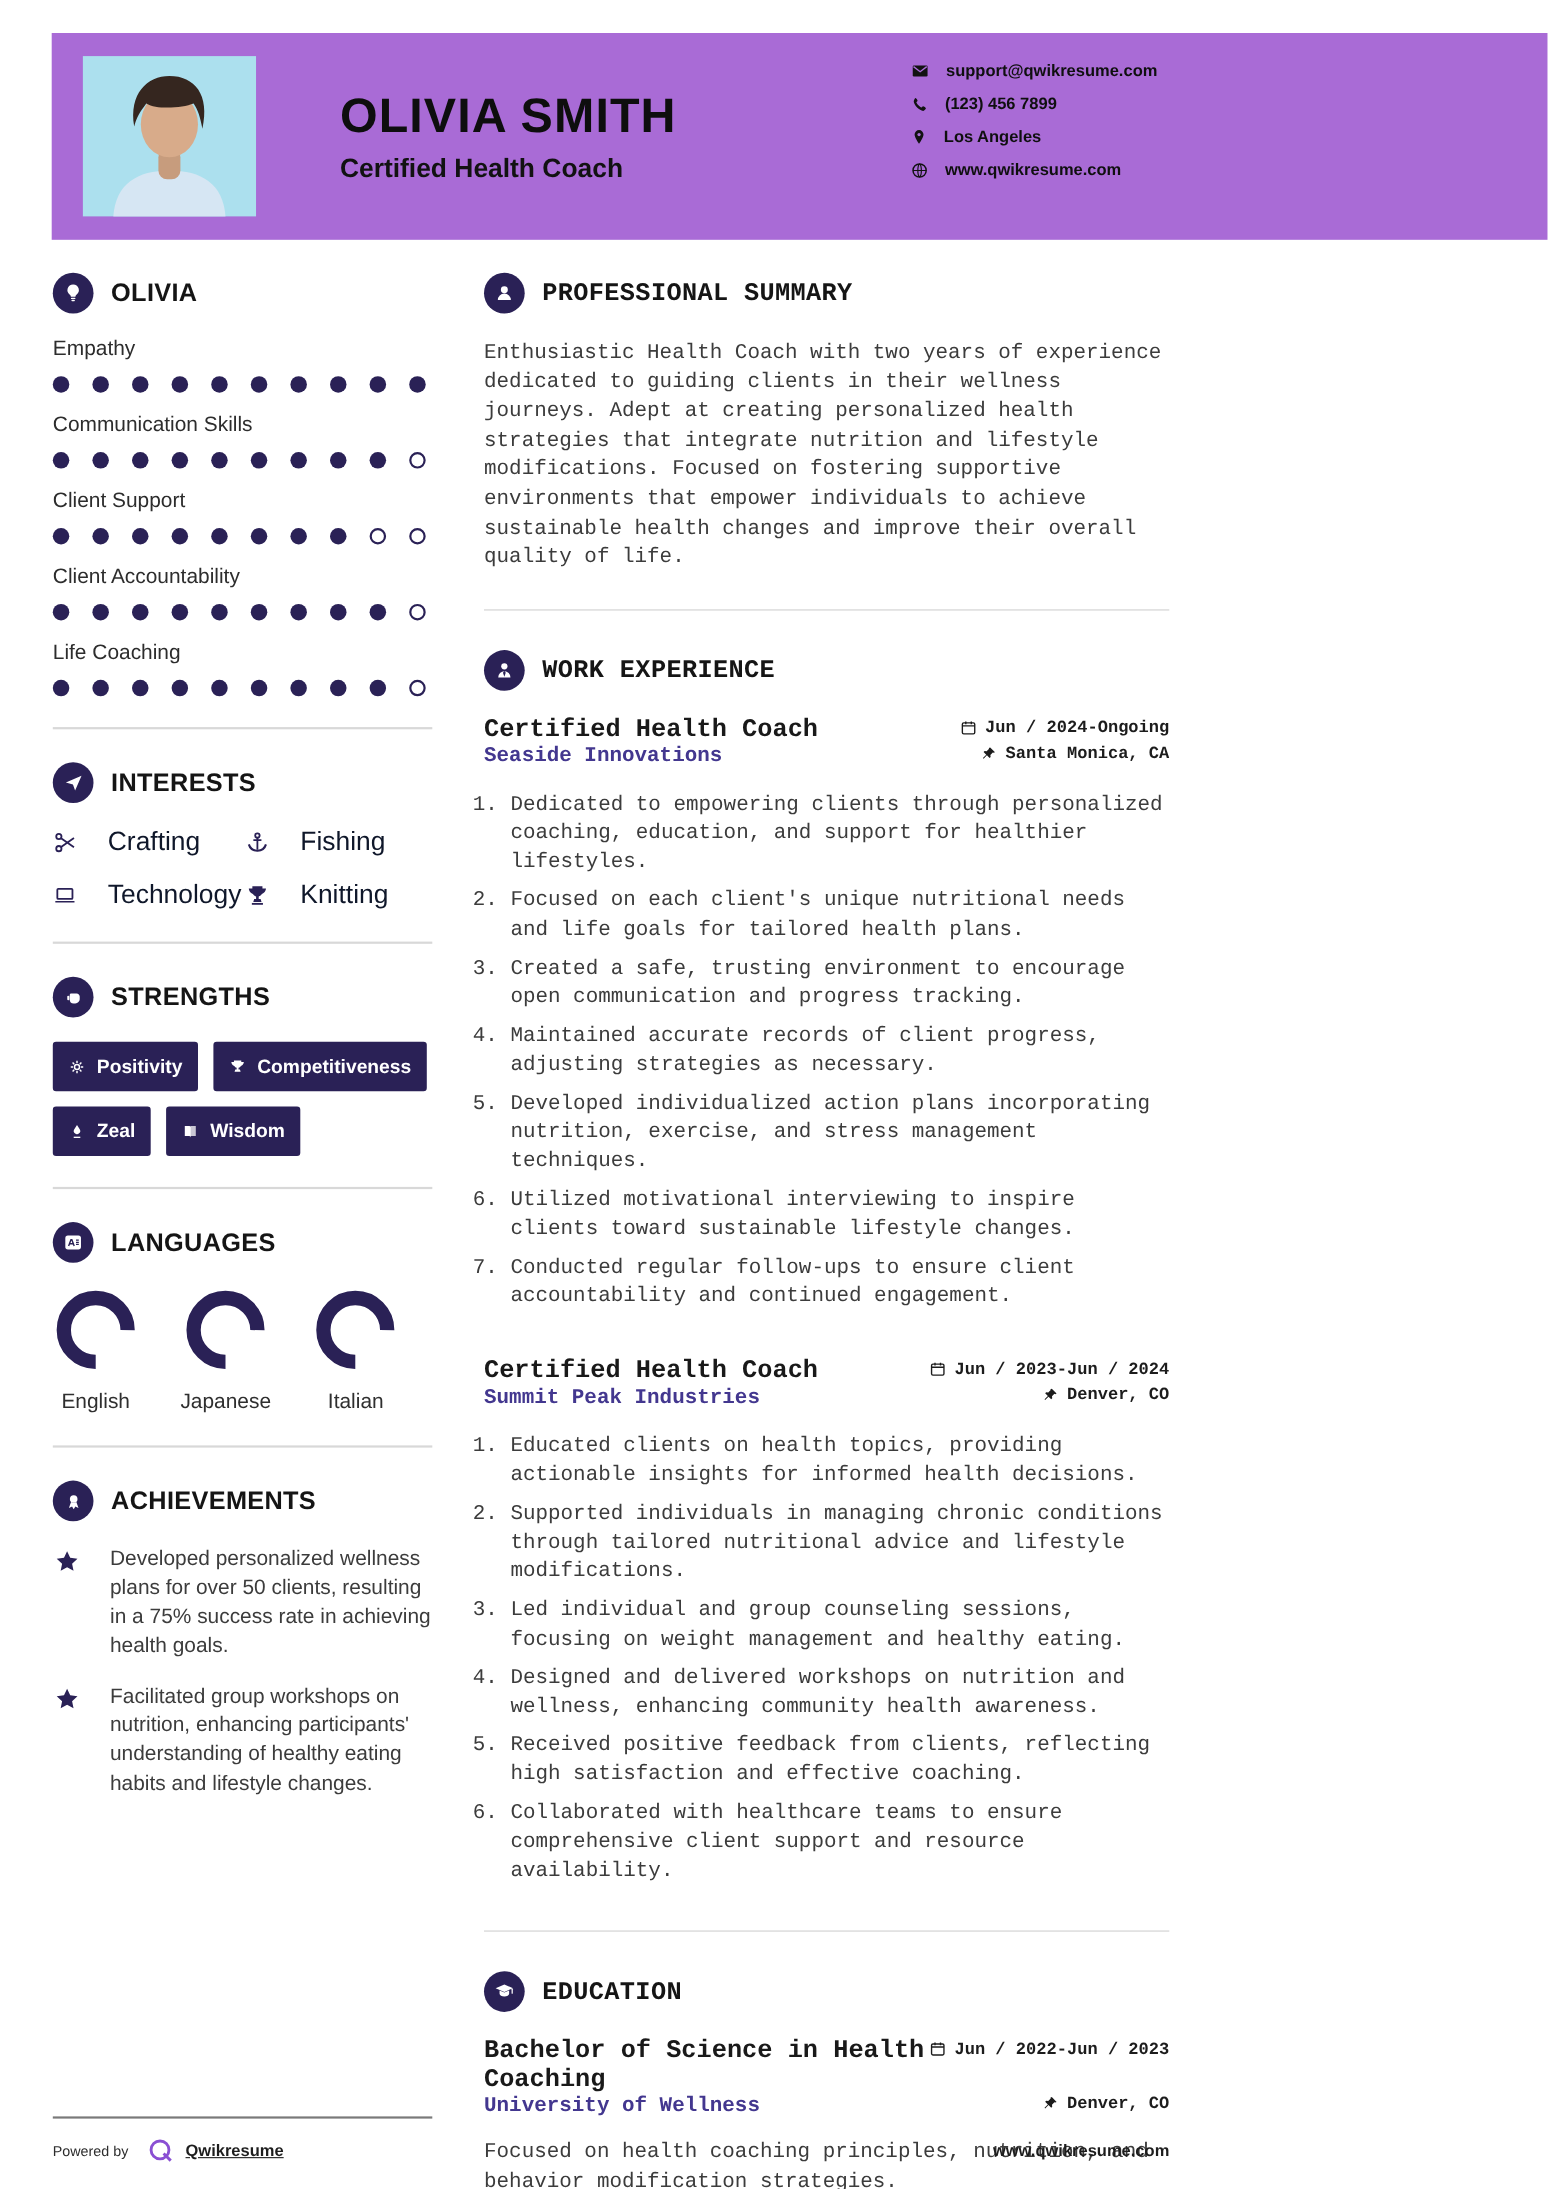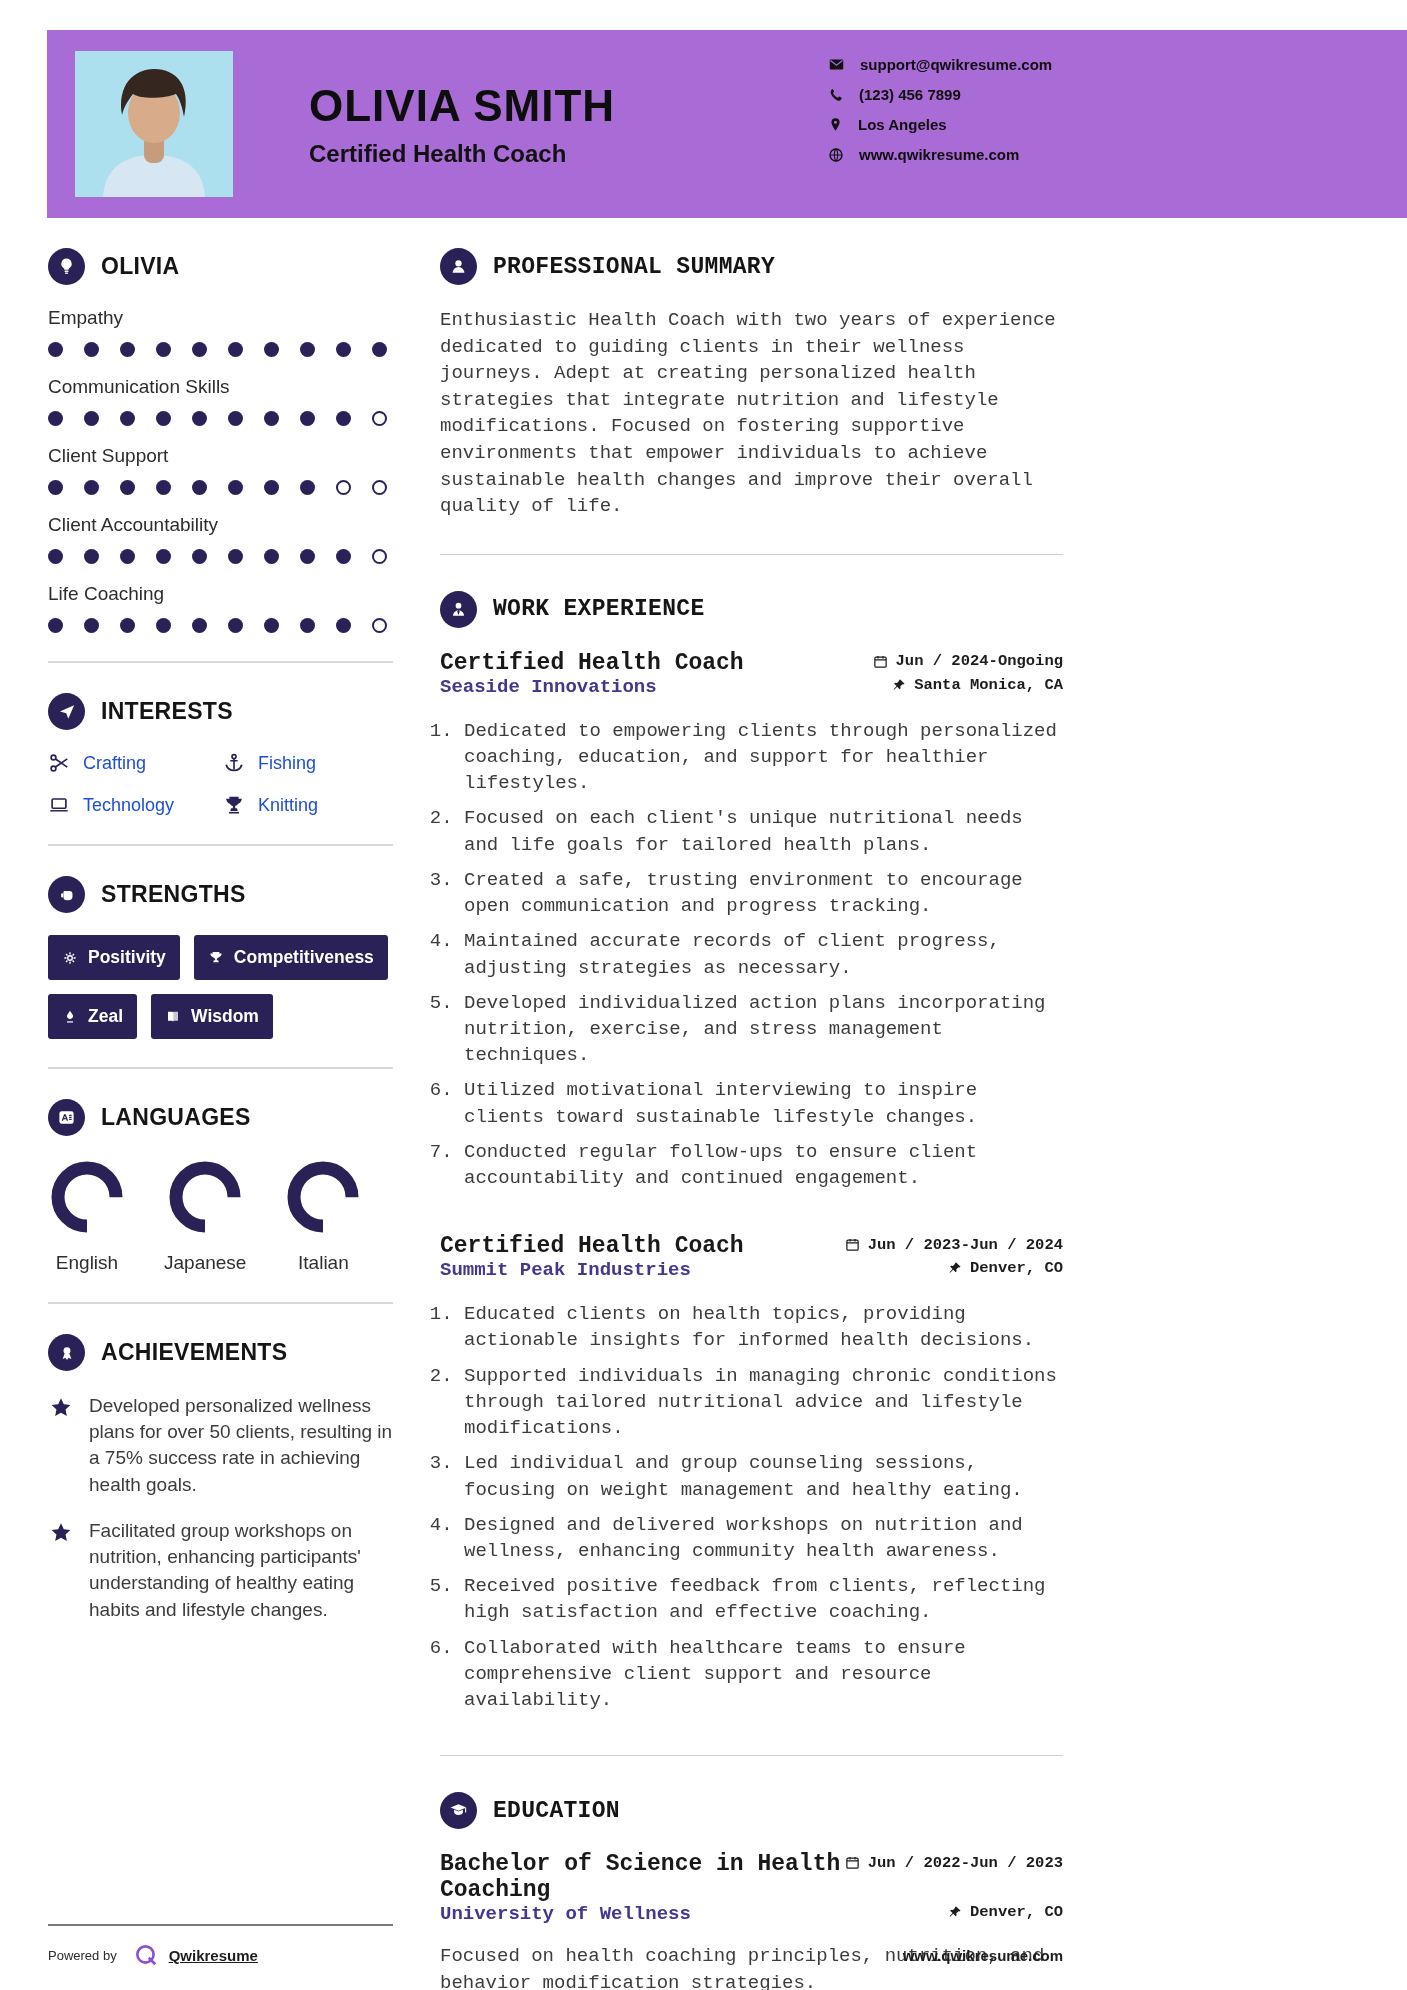--- a/index.html
+++ b/index.html
@@ -31,35 +31,35 @@
 
   
   .skill { margin-bottom:14px; }
   .skill-label { font-size:19px; color:#2d2d2d; margin-bottom:13px; }
   .dots { display:flex; gap:21px; margin-bottom:19px; }
   .dot { width:15px; height:15px; border-radius:50%; background:#2a2156; flex:none; }
   .dot.empty { background:#fff; border:2.5px solid #2a2156; }
 
   
   .interest-grid { display:grid; grid-template-columns:175px 1fr; row-gap:20px; }
-  .interest { display:flex; align-items:center; gap:13px; font-size:18px; color:#1d4ed8; }
+  .interest { display:flex; align-items:center; gap:28px; font-size:24px; color:#0f172a; }
   .interest svg { flex:none; }
 
   
   .strength-wrap { display:flex; flex-wrap:wrap; gap:14px; }
   .pill { display:flex; align-items:center; gap:10px; background:#2a2156; color:#fff; font-size:17.5px; font-weight:600; padding:12px 14px; border-radius:3px; }
   .pill svg { flex:none; }
 
   
   .lang-wrap { display:flex; gap:38px; margin-top:10px; }
   .lang { display:flex; flex-direction:column; align-items:center; gap:16px; }
   .lang-label { font-size:19px; color:#2f2f2f; }
 
   
-  .ach { display:flex; gap:15px; margin-bottom:20px; }
+  .ach { display:flex; gap:26px; margin-bottom:20px; }
   .ach svg { flex:none; margin-top:3px; }
   .ach-text { font-size:19px; line-height:1.38; color:#3c3c3c; }
 
   
   .summary-text { font-size:19px; line-height:1.4; color:#3c3c3c; margin-top:4px; }
   .job { margin-bottom:42px; }
   .row-between { display:flex; justify-content:space-between; align-items:baseline; }
   .position { font-size:23px; font-weight:700; color:#191919; }
   .company { font-size:19px; font-weight:600; color:#43378f; margin-top:0; }
   .meta { display:flex; align-items:center; gap:8px; font-size:15.5px; font-weight:700; color:#1c1c1c; white-space:nowrap; }

